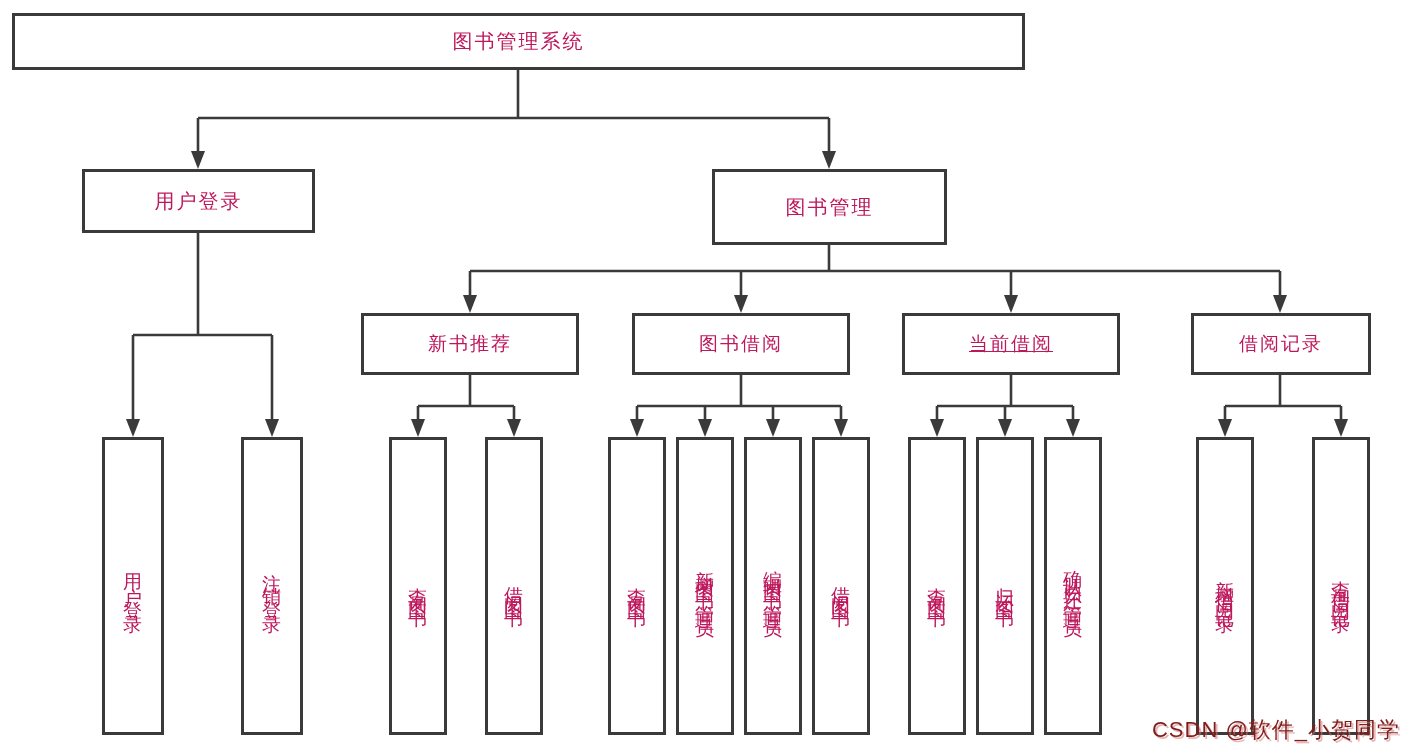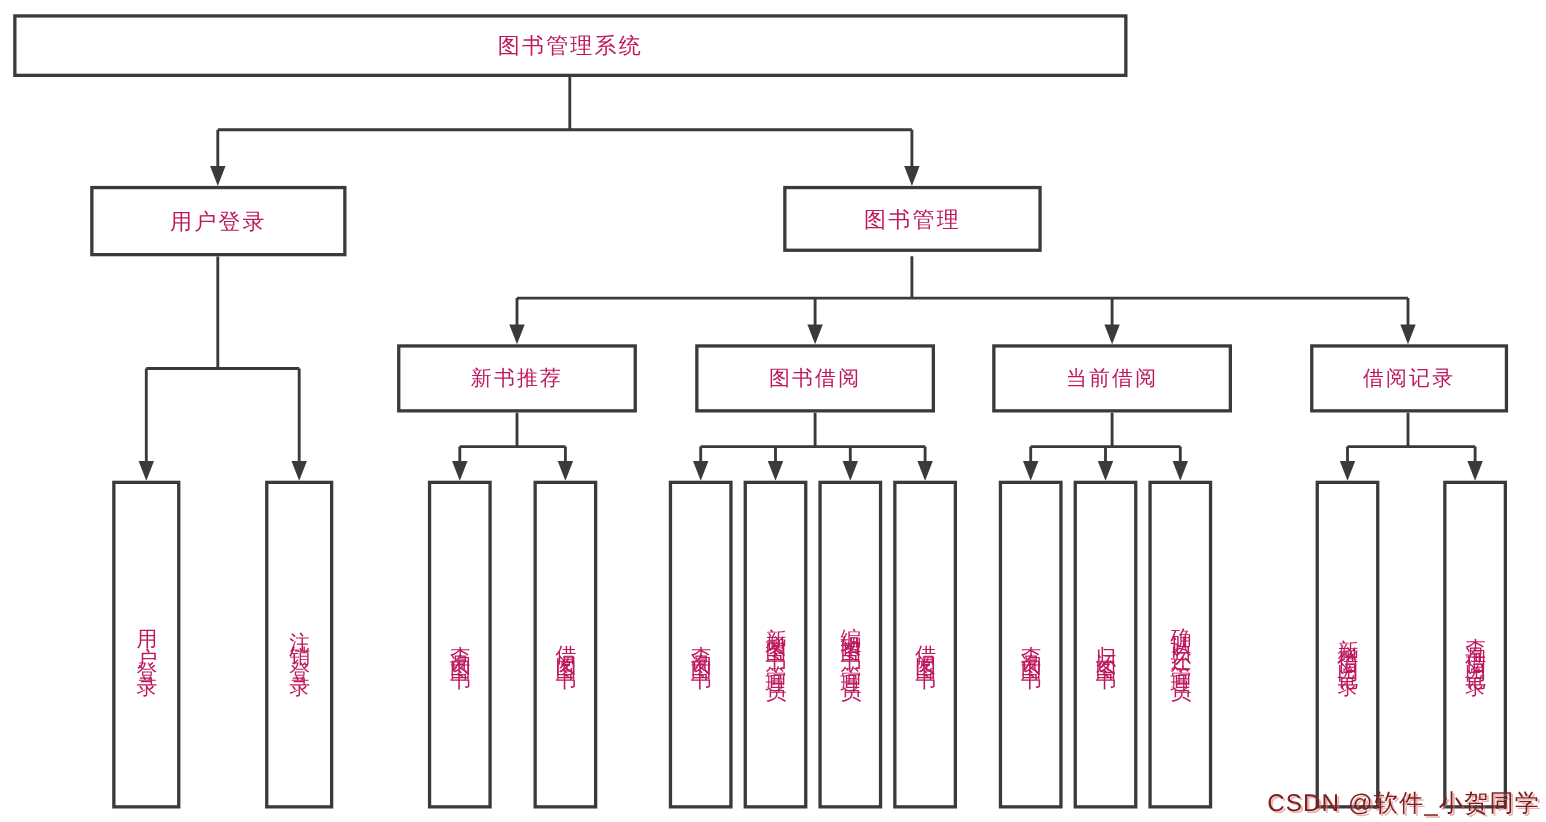--- a/index.html
+++ b/index.html
@@ -95,31 +95,31 @@
     </g>
   </svg>
 
   <div class="box" style="left:12px; top:13px; width:1013px; height:57px;">
     <span class="hlabel">图书管理系统</span>
   </div>
 
   <div class="box" style="left:82px; top:169px; width:233px; height:64px;">
     <span class="hlabel">用户登录</span>
   </div>
-  <div class="box" style="left:712px; top:169px; width:235px; height:60px;">
+  <div class="box" style="left:712px; top:169px; width:235px; height:76px;">
     <span class="hlabel">图书管理</span>
   </div>
 
   <div class="box l3" style="left:632px; top:313px; width:218px; height:62px;">
     <span class="hlabel">图书借阅</span>
   </div>
   <div class="box l3" style="left:361px; top:313px; width:218px; height:62px;">
     <span class="hlabel">新书推荐</span>
   </div>
-  <div class="box l3" style="left:902px; top:313px; width:218px; height:62px;">
+  <div class="box l3" style="left:902px; top:313px; width:218px; height:62px;text-decoration:underline;">
     <span class="hlabel">当前借阅</span>
   </div>
   <div class="box l3" style="left:1171px; top:313px; width:180px; height:62px;margin-left:20px;">
     <span class="hlabel">借阅记录</span>
   </div>
 
   <div class="box sp-wide" style="left:102px; top:437px; width:62px; height:298px;">
     <span class="vlabel">用户登录</span>
   </div>
   <div class="box sp-wide" style="left:241px; top:437px; width:62px; height:298px;">

